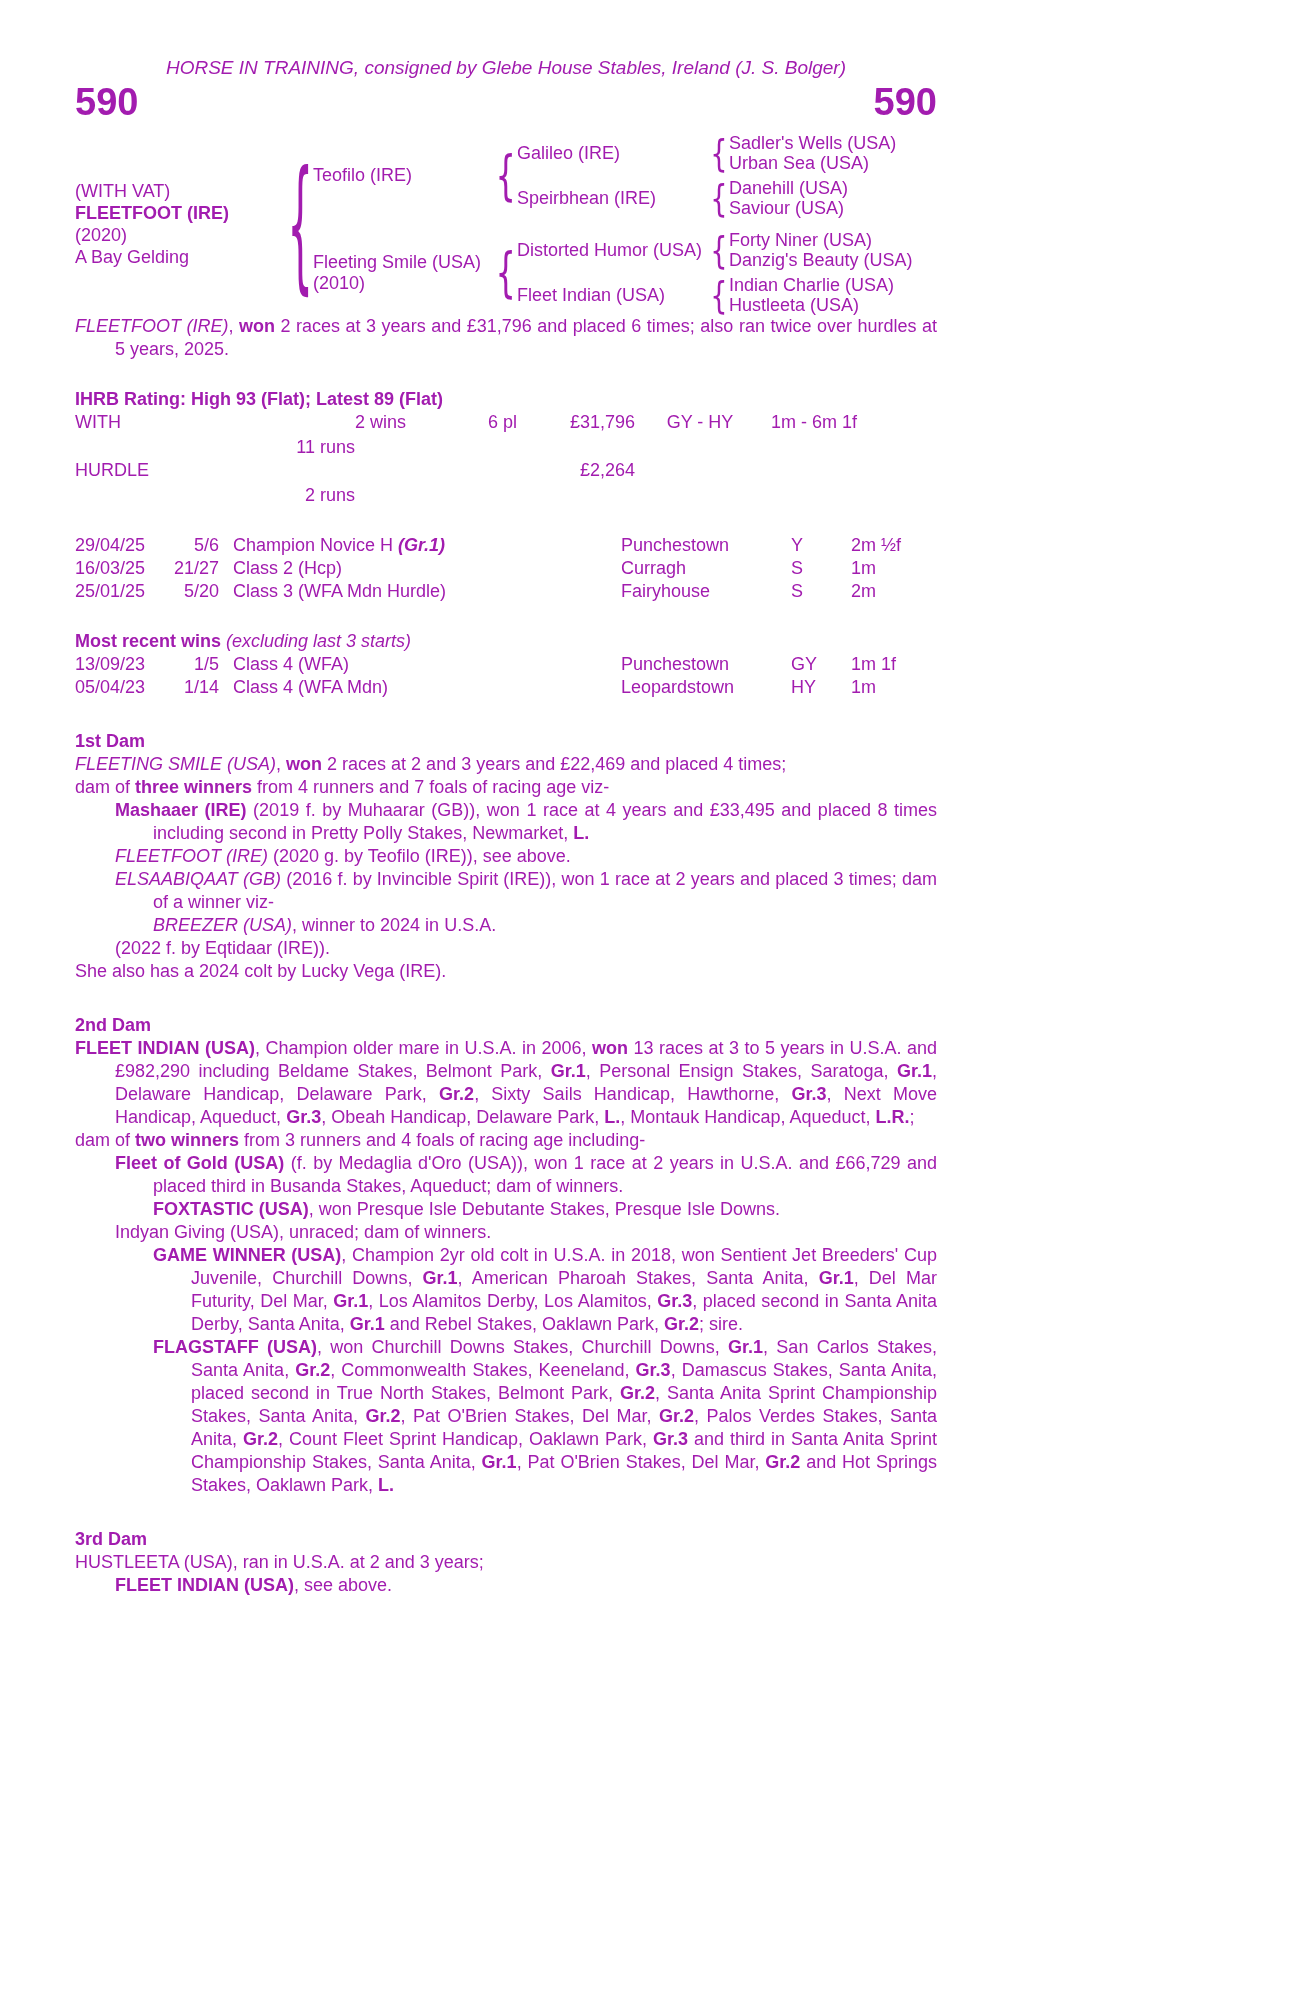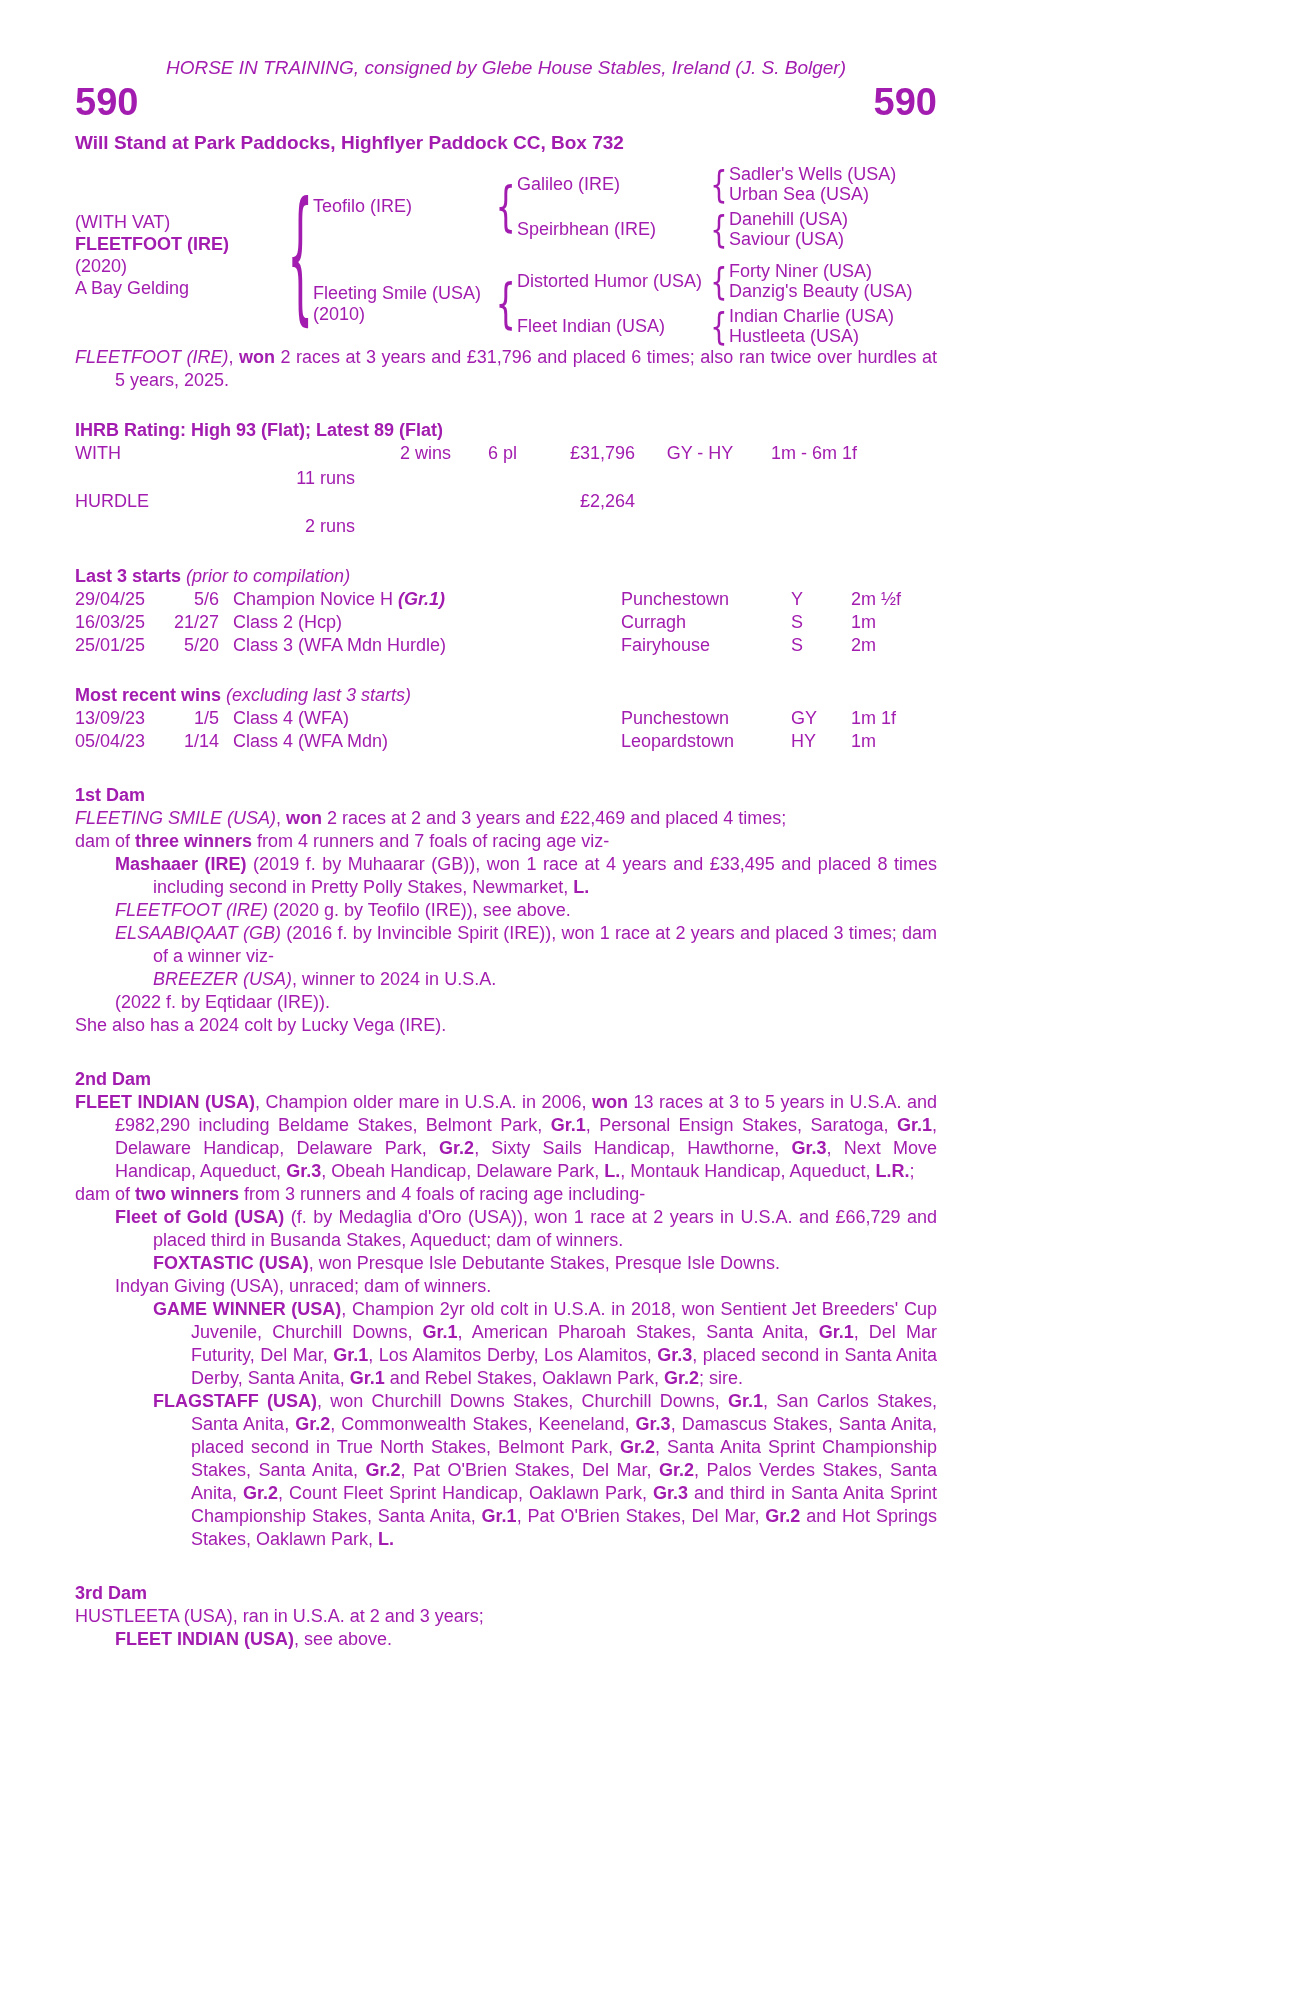--- a/index.html
+++ b/index.html
@@ -52,21 +52,21 @@
 
   .intro{margin-top:36px;}
   .section{margin-top:27px;}
   .sec-head{font-weight:700;}
   .sec-note{font-style:italic;font-weight:400;}
 
   
   .rec-row{display:flex;}
   .rec-label{width:120px;}
   .rec-runs{width:160px;text-align:right;margin-top:25px;}
-  .rec-wins{width:96px;text-align:right;}
+  .rec-wins{width:96px;}
   .rec-pl{width:66px;text-align:right;}
   .rec-money{width:118px;text-align:right;}
   .rec-going{width:130px;text-align:center;}
   .rec-dist{flex:1;padding-left:6px;}
 
   
   .rr-row{display:flex;}
   .rr-date{width:92px;}
   .rr-pos{width:52px;text-align:right;}
   .rr-race{width:402px;padding-left:14px;box-sizing:border-box;}
@@ -83,21 +83,20 @@
 <div class="page">
   <div class="content">
 
     <div class="consignor">HORSE IN TRAINING, consigned by Glebe House Stables, Ireland (J. S. Bolger)</div>
 
     <div class="lots">
       <span>590</span>
       <span>590</span>
     </div>
 
-    <div class="stand">Will Stand at Park Paddocks, Highflyer Paddock CC, Box 732</div>
 
     <div class="pedigree">
       <div class="ped-c1">
         <div>(WITH VAT)</div>
         <div class="bold">FLEETFOOT (IRE)</div>
         <div>(2020)</div>
         <div>A Bay Gelding</div>
       </div>
       <div class="brace brace-big">
           <span>{</span>
@@ -188,23 +187,20 @@
         <span class="rec-runs">2 runs</span>
         <span class="rec-wins"></span>
         <span class="rec-pl"></span>
         <span class="rec-money">£2,264</span>
         <span class="rec-going"></span>
         <span class="rec-dist"></span>
       </div>
     </div>
 
     <div class="section">
-      <div class="sec-head">
-        <span>Last 3 starts</span><span class="sec-note"> (prior to compilation)</span>
-      </div>
       <div class="rr-row">
         <span class="rr-date">29/04/25</span>
         <span class="rr-pos">5/6</span>
         <span class="rr-race"><span>Champion Novice H </span><span class="rs-bi">(Gr.1)</span></span>
         <span class="rr-course">Punchestown</span>
         <span class="rr-going">Y</span>
         <span class="rr-dist">2m ½f</span>
       </div>
       <div class="rr-row">
         <span class="rr-date">16/03/25</span>

